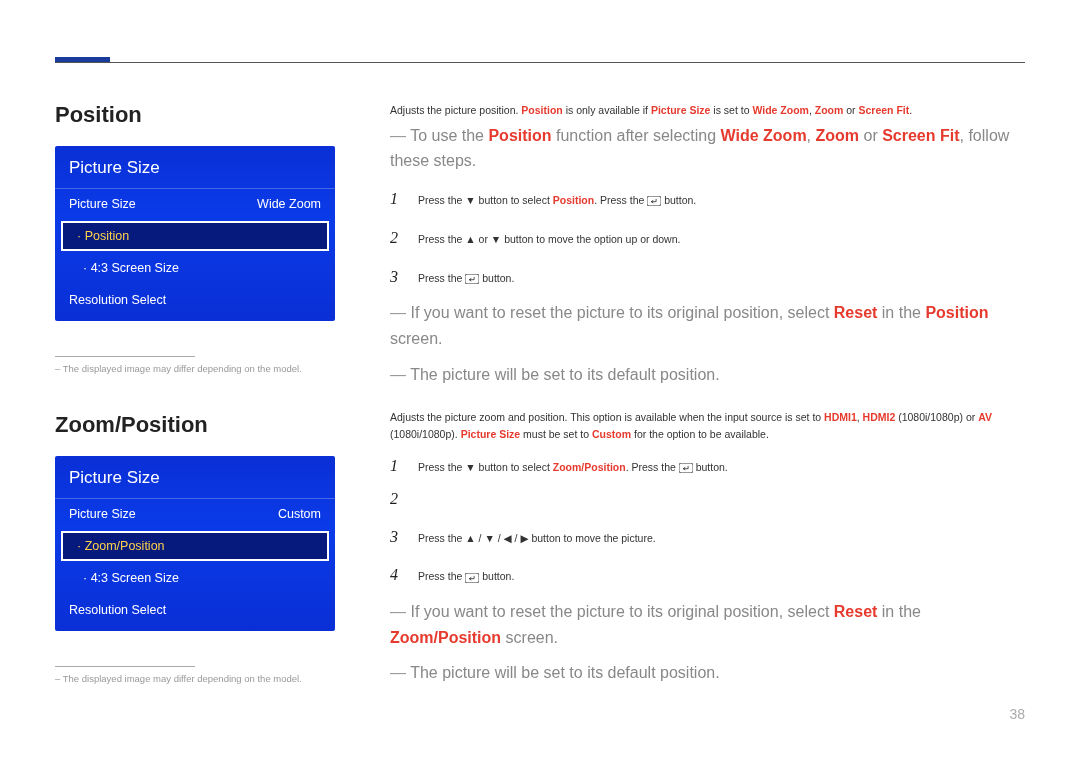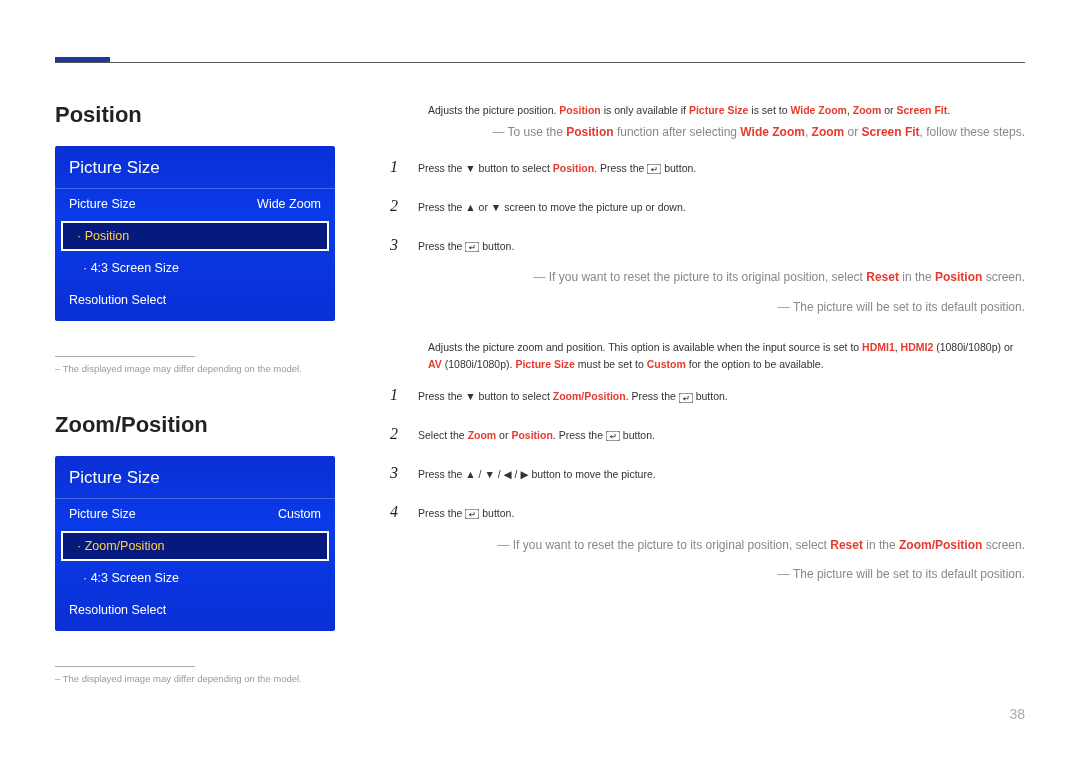--- a/index.html
+++ b/index.html
@@ -91,22 +91,22 @@
     width: 140px;
     border-top: 1px solid #aaa;
     margin-bottom: 6px;
   }
   .footnote {
     font-size: 9.5px;
     color: #999;
     margin-bottom: 38px;
   }
   .footnote::before { content: "‒ "; }
-  .intro-line { line-height: 1.6; margin-bottom: 4px; margin-left: 38px; }
-  .dash-line { color: #888; font-size: 12px; margin-bottom: 10px; line-height: 1.6; text-align: right; }
+  .intro-line { line-height: 1.6; margin-bottom: 4px; }
+  .dash-line { color: #888; font-size: 16px; margin-bottom: 10px; line-height: 1.6; }
   .dash-line::before { content: "― "; color:#999; }
   .step-list { margin-top: 8px; }
   .step {
     display: flex;
     align-items: baseline;
     gap: 14px;
     margin-bottom: 14px;
   }
   .step-num {
     font-family: Georgia, 'Times New Roman', serif;
@@ -187,21 +187,21 @@
           <div class="step-num">1</div>
           <div class="step-text">
             <span>Press the ▼ button to select </span><span class="red">Position</span><span>. Press the </span><svg class="btn-icon" viewBox="0 0 20 14">
                 <rect x="0" y="0" width="20" height="14" rx="3" fill="none" stroke="#333" stroke-width="1.2"></rect>
                 <path d="M13 4 v4 h-7 M6 8 l3 -2 M6 8 l3 2" fill="none" stroke="#333" stroke-width="1.2"></path>
               </svg><span> button.</span>
           </div>
         </div>
         <div class="step">
           <div class="step-num">2</div>
-          <div class="step-text">Press the ▲ or ▼ screen to move the picture up or down.</div>
+          <div class="step-text">Press the ▲ or ▼ button to move the option up or down.</div>
         </div>
         <div class="step">
           <div class="step-num">3</div>
           <div class="step-text">
             <span>Press the </span><svg class="btn-icon" viewBox="0 0 20 14">
                 <rect x="0" y="0" width="20" height="14" rx="3" fill="none" stroke="#333" stroke-width="1.2"></rect>
                 <path d="M13 4 v4 h-7 M6 8 l3 -2 M6 8 l3 2" fill="none" stroke="#333" stroke-width="1.2"></path>
               </svg><span> button.</span>
           </div>
         </div>
@@ -222,26 +222,20 @@
             <div class="step-num">1</div>
             <div class="step-text">
               <span>Press the ▼ button to select </span><span class="red">Zoom/Position</span><span>. Press the </span><svg class="btn-icon" viewBox="0 0 20 14">
                   <rect x="0" y="0" width="20" height="14" rx="3" fill="none" stroke="#333" stroke-width="1.2"></rect>
                   <path d="M13 4 v4 h-7 M6 8 l3 -2 M6 8 l3 2" fill="none" stroke="#333" stroke-width="1.2"></path>
                 </svg><span> button.</span>
             </div>
           </div>
           <div class="step">
             <div class="step-num">2</div>
-            <div class="step-text">
-              <span>Select the </span><span class="red">Zoom</span><span> or </span><span class="red">Position</span><span>. Press the </span><svg class="btn-icon" viewBox="0 0 20 14">
-                  <rect x="0" y="0" width="20" height="14" rx="3" fill="none" stroke="#333" stroke-width="1.2"></rect>
-                  <path d="M13 4 v4 h-7 M6 8 l3 -2 M6 8 l3 2" fill="none" stroke="#333" stroke-width="1.2"></path>
-                </svg><span> button.</span>
-            </div>
           </div>
           <div class="step">
             <div class="step-num">3</div>
             <div class="step-text">Press the ▲ / ▼ / ◀ / ▶ button to move the picture.</div>
           </div>
           <div class="step">
             <div class="step-num">4</div>
             <div class="step-text">
               <span>Press the </span><svg class="btn-icon" viewBox="0 0 20 14">
                   <rect x="0" y="0" width="20" height="14" rx="3" fill="none" stroke="#333" stroke-width="1.2"></rect>

